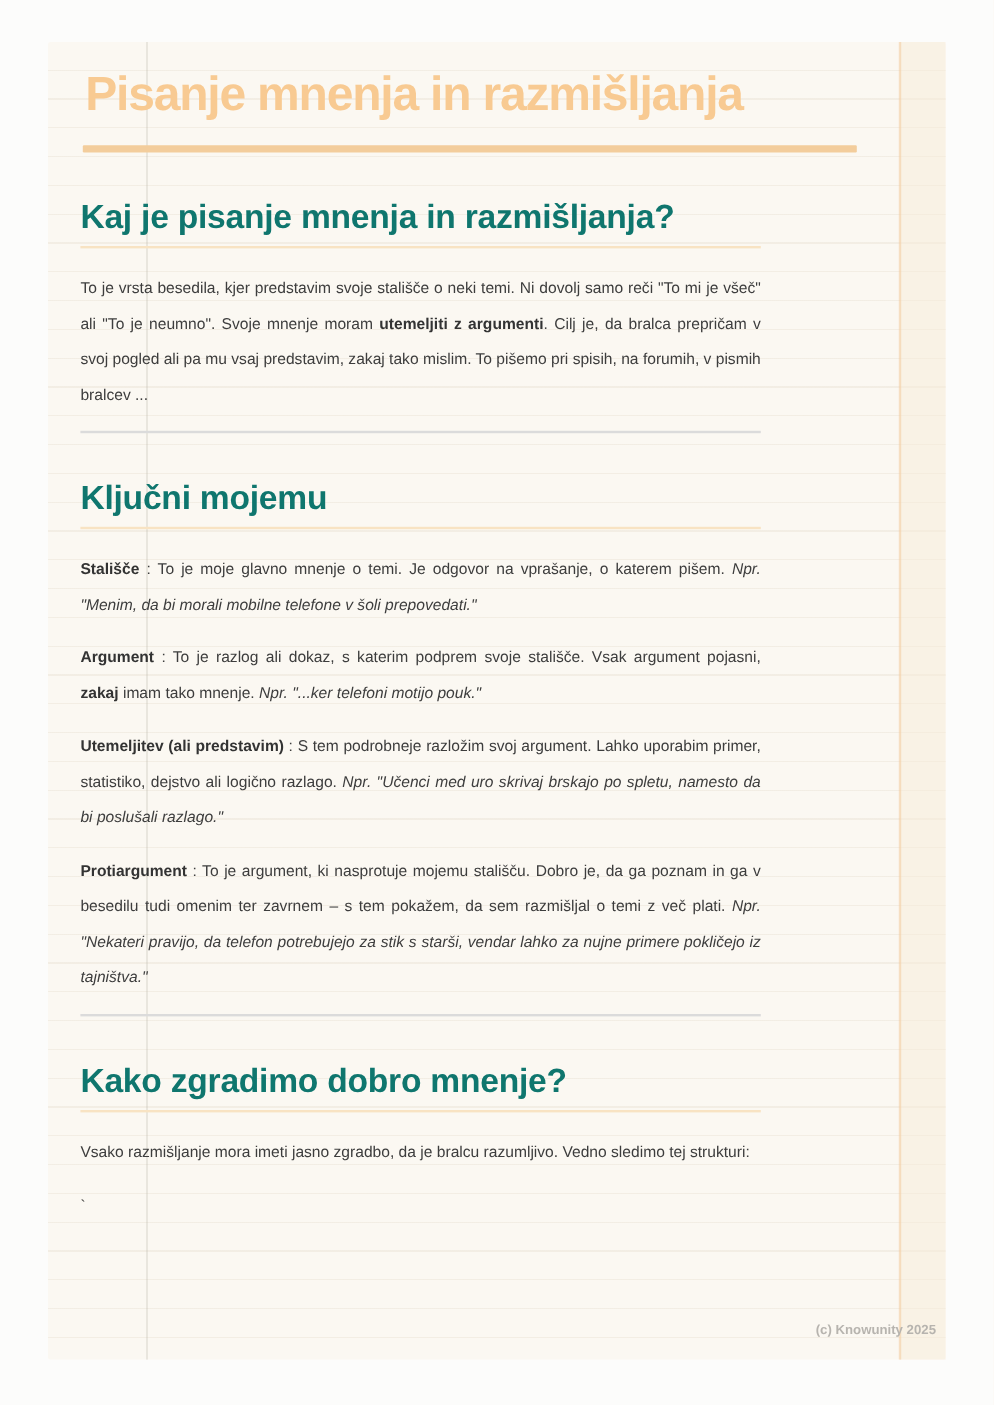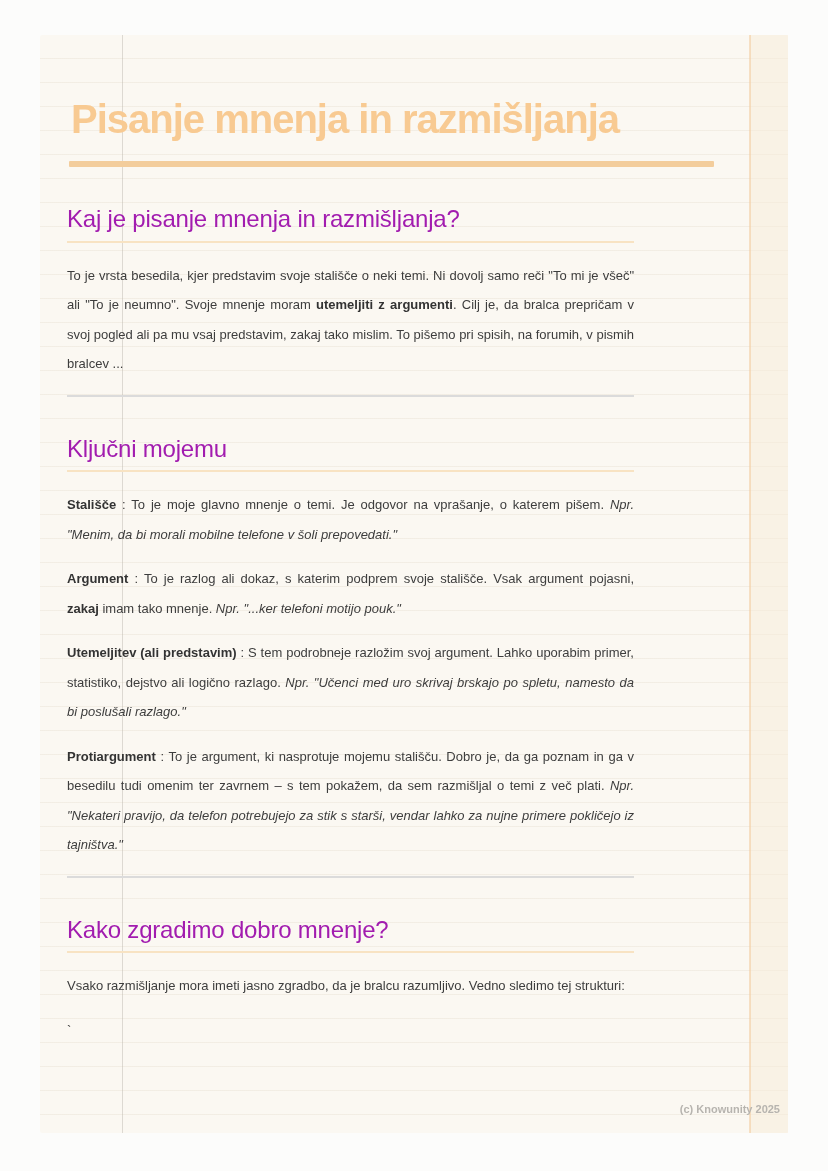--- a/index.html
+++ b/index.html
@@ -34,35 +34,35 @@
     background: rgba(247,235,216,0.5);
   }
   .vline-right {
     position: absolute; left: 709px; top: 0; bottom: 0;
     width: 2px; background: rgba(243,203,156,0.55);
   }
   .content {
     position: absolute; left: 27px; top: 0; width: 655px;
   }
   h1 {
-    margin: 64px 0 0 4px;
+    margin: 24px 0 0 4px;
     font-size: 40px; line-height: 1.0;
     font-weight: 700; letter-spacing: -1px;
     color: #f8ca92;
   }
   .title-rule {
     margin: 22px 0 0 2px;
     width: 645px; height: 6px;
     background: #f3cd9c; border-radius: 1px;
   }
   h2 {
     margin: 38px 0 0 0;
-    font-size: 24px; line-height: 1.15;
-    font-weight: 400; letter-spacing: -0.2px;
-    color: #a21caf;
+    font-size: 28px; line-height: 1.15;
+    font-weight: 700; letter-spacing: -0.2px;
+    color: #0f766e;
   }
   .h2-rule {
     margin-top: 8px;
     width: 567px; height: 2px;
     background: #f8e3c3;
   }
   .divider {
     margin-top: 16px;
     width: 567px; height: 2px;
     background: #dbdbdb;

